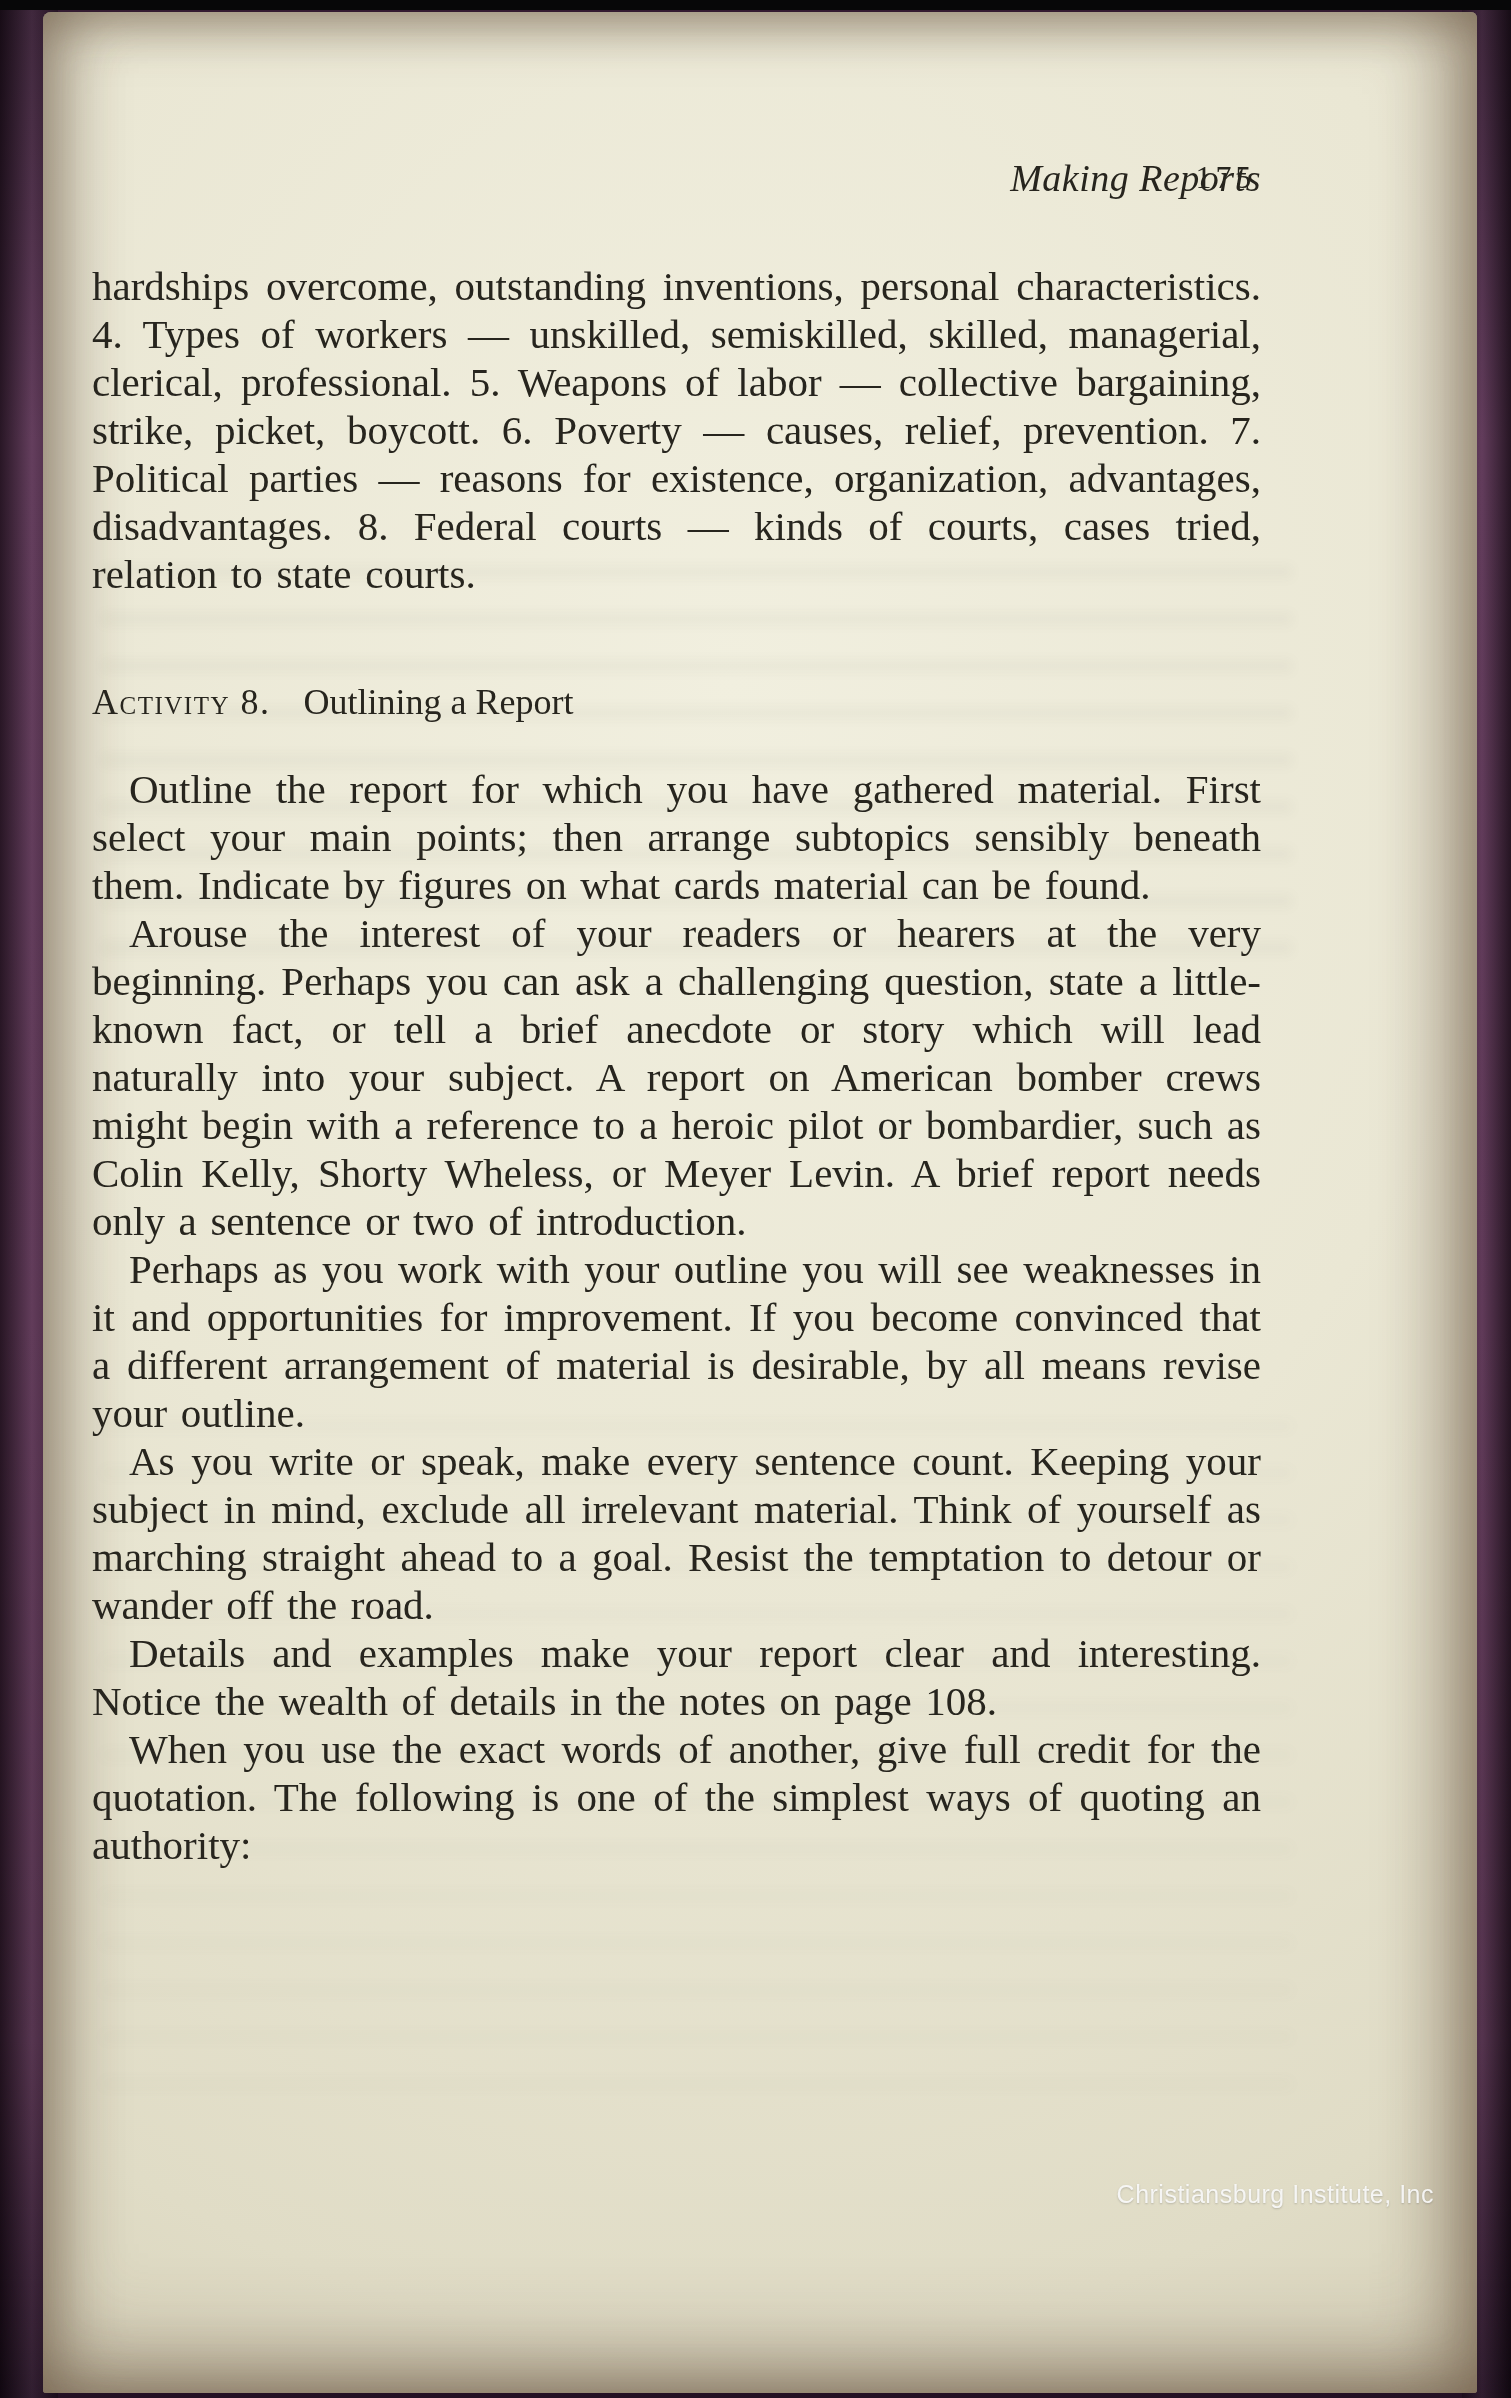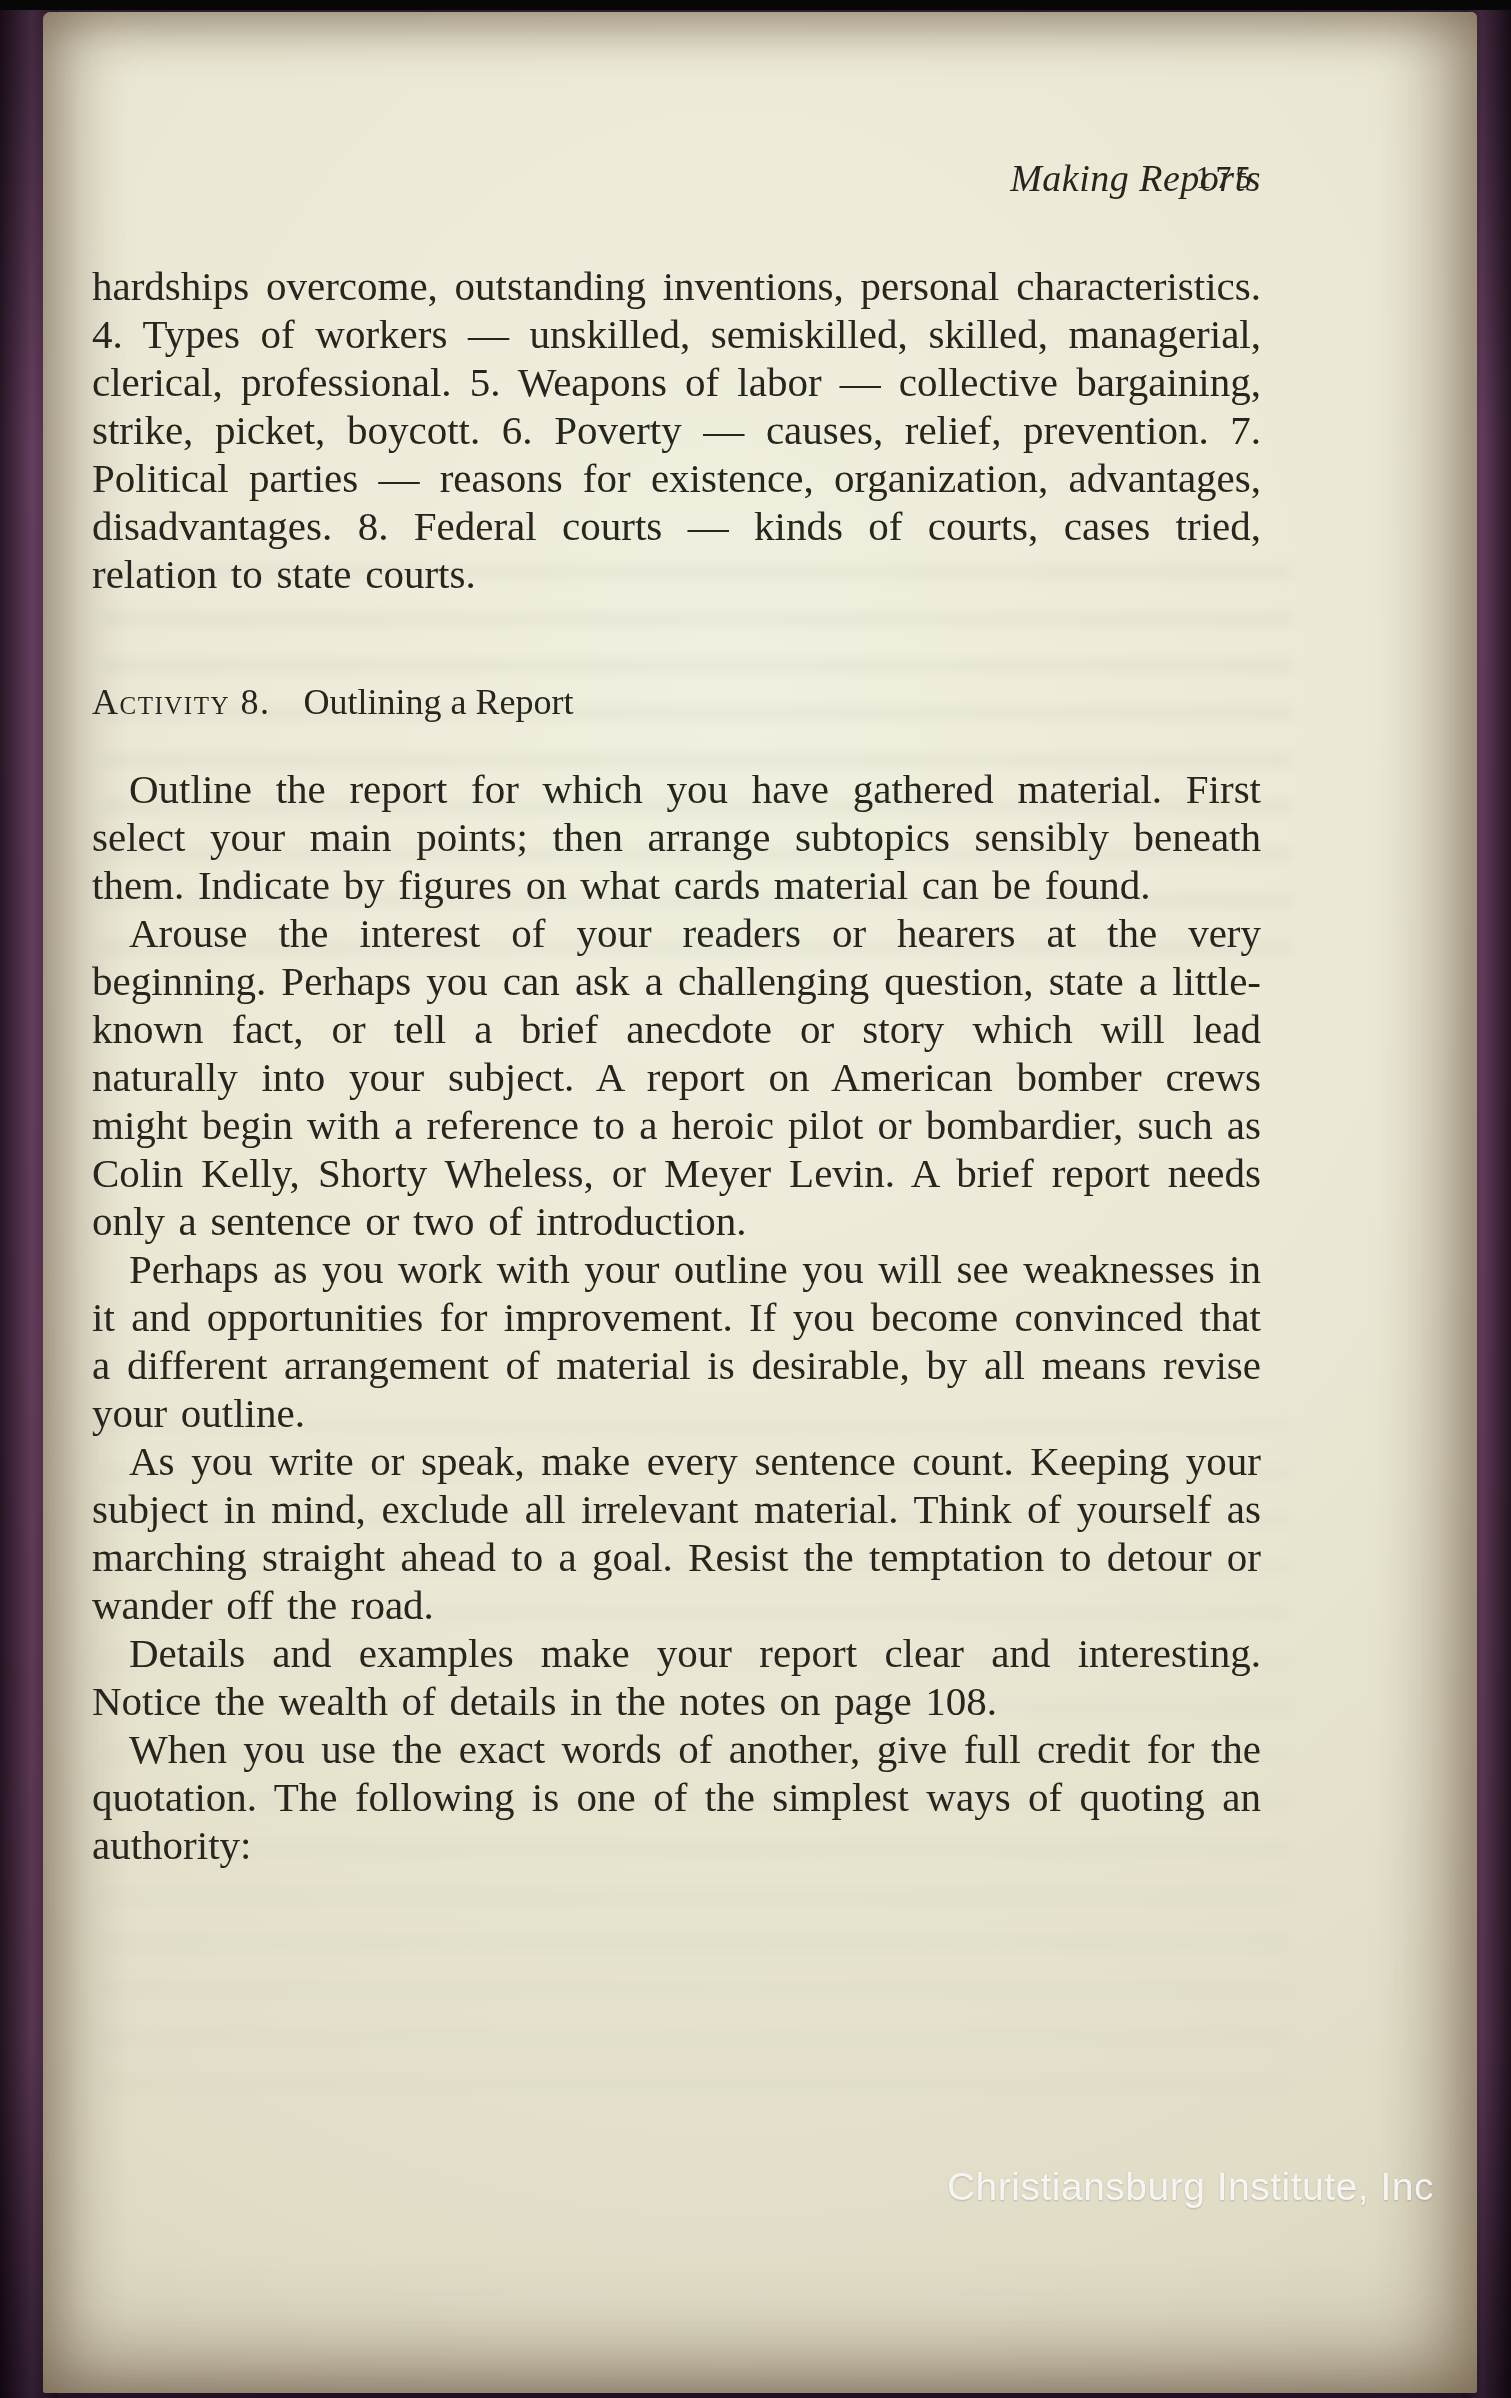--- a/index.html
+++ b/index.html
@@ -108,21 +108,21 @@
     font-style: italic;
     font-weight: normal;
     font-size: 38px;
     letter-spacing: 0.5px;
   }
   .watermark {
     position: absolute;
     right: 43px;
     bottom: 184px;
     font-family: "Liberation Sans", "DejaVu Sans", sans-serif;
-    font-size: 39px;
+    font-size: 25px;
     color: rgba(250, 250, 250, 0.92);
     text-shadow: 0 1px 1.9px rgba(60, 60, 60, 0.25);
     letter-spacing: 0.5px;
   }
 </style>
 </head>
 <body>
 
 <div class="scene">
 

